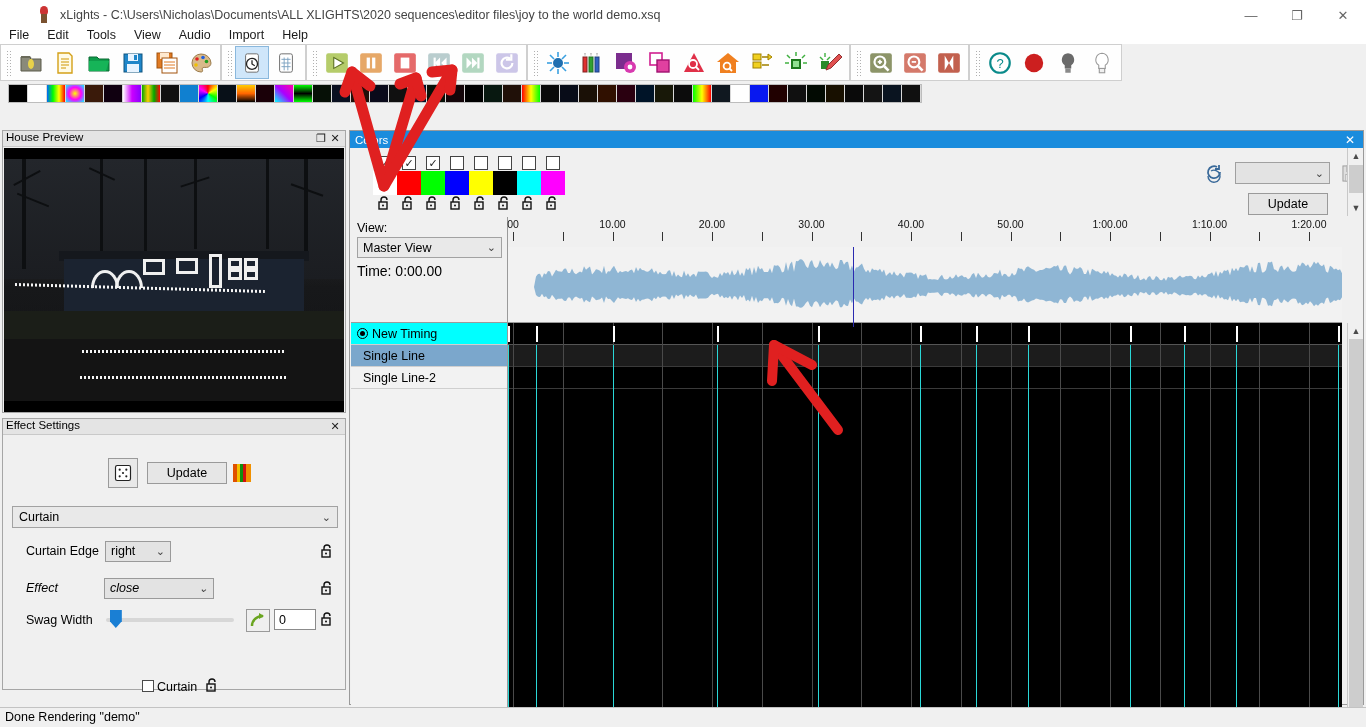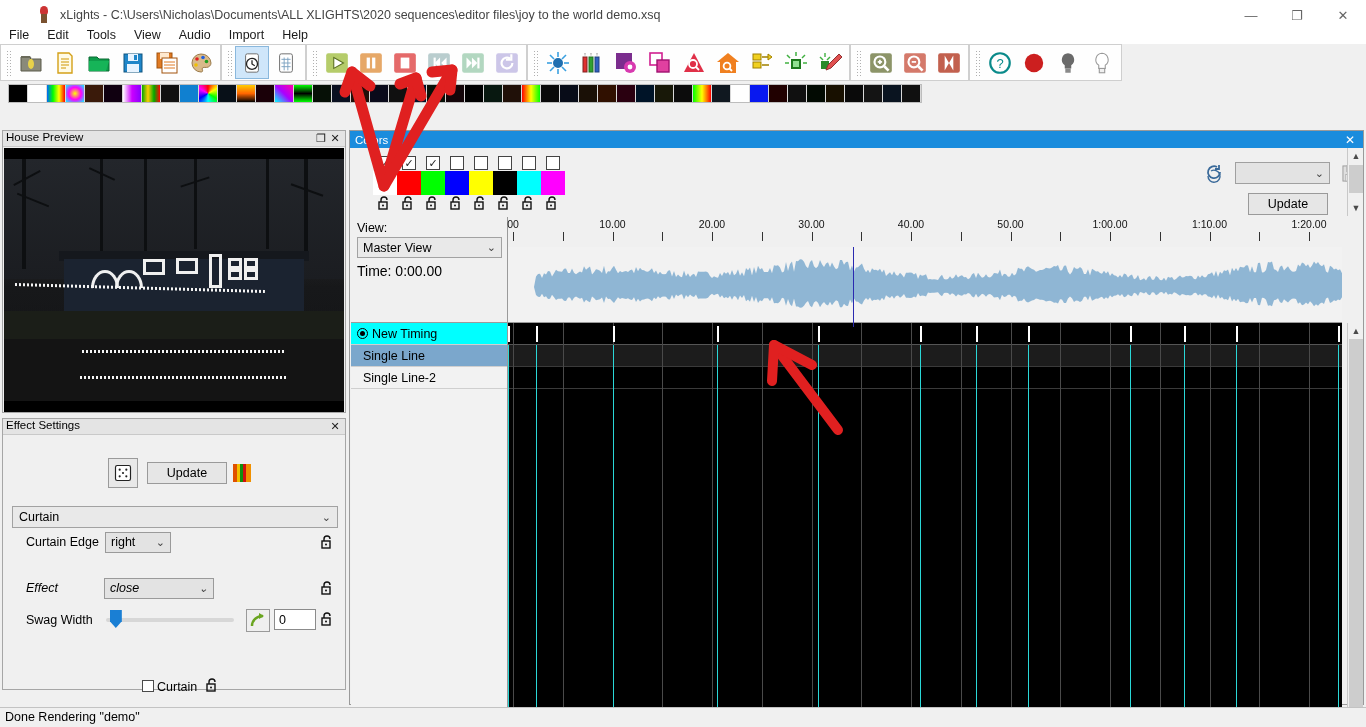--- a/index.html
+++ b/index.html
@@ -590,21 +590,21 @@
               <rect x="13" y="0" width="5" height="18" fill="#f09000"></rect>
             </svg>
         </div>
       </div>
 
       <div class="fx-combo">
         <span class="cv">Curtain</span>
         <span class="chev">⌄</span>
       </div>
 
-      <div class="fx-row" style="top:95px;">
+      <div class="fx-row" style="top:104px;">
         <div class="fx-lbl" style="position:absolute;left:22px;">Curtain Edge</div>
         <div class="smallcombo" style="position:absolute;left:101px;width:66px;">
           <span class="cv">right</span>
           <span class="chev">⌄</span>
         </div>
         <div class="lock" style="position:absolute;left:316px;">
           <svg width="14" height="15" viewBox="0 0 14 15">
               <path d="M4 6V4a3 3 0 016 0" fill="none" stroke="#111" stroke-width="1.4"></path>
               <rect x="2" y="6" width="8" height="7" fill="none" stroke="#111" stroke-width="1.4"></rect>
               <circle cx="6" cy="9.5" r="1" fill="#111"></circle>

